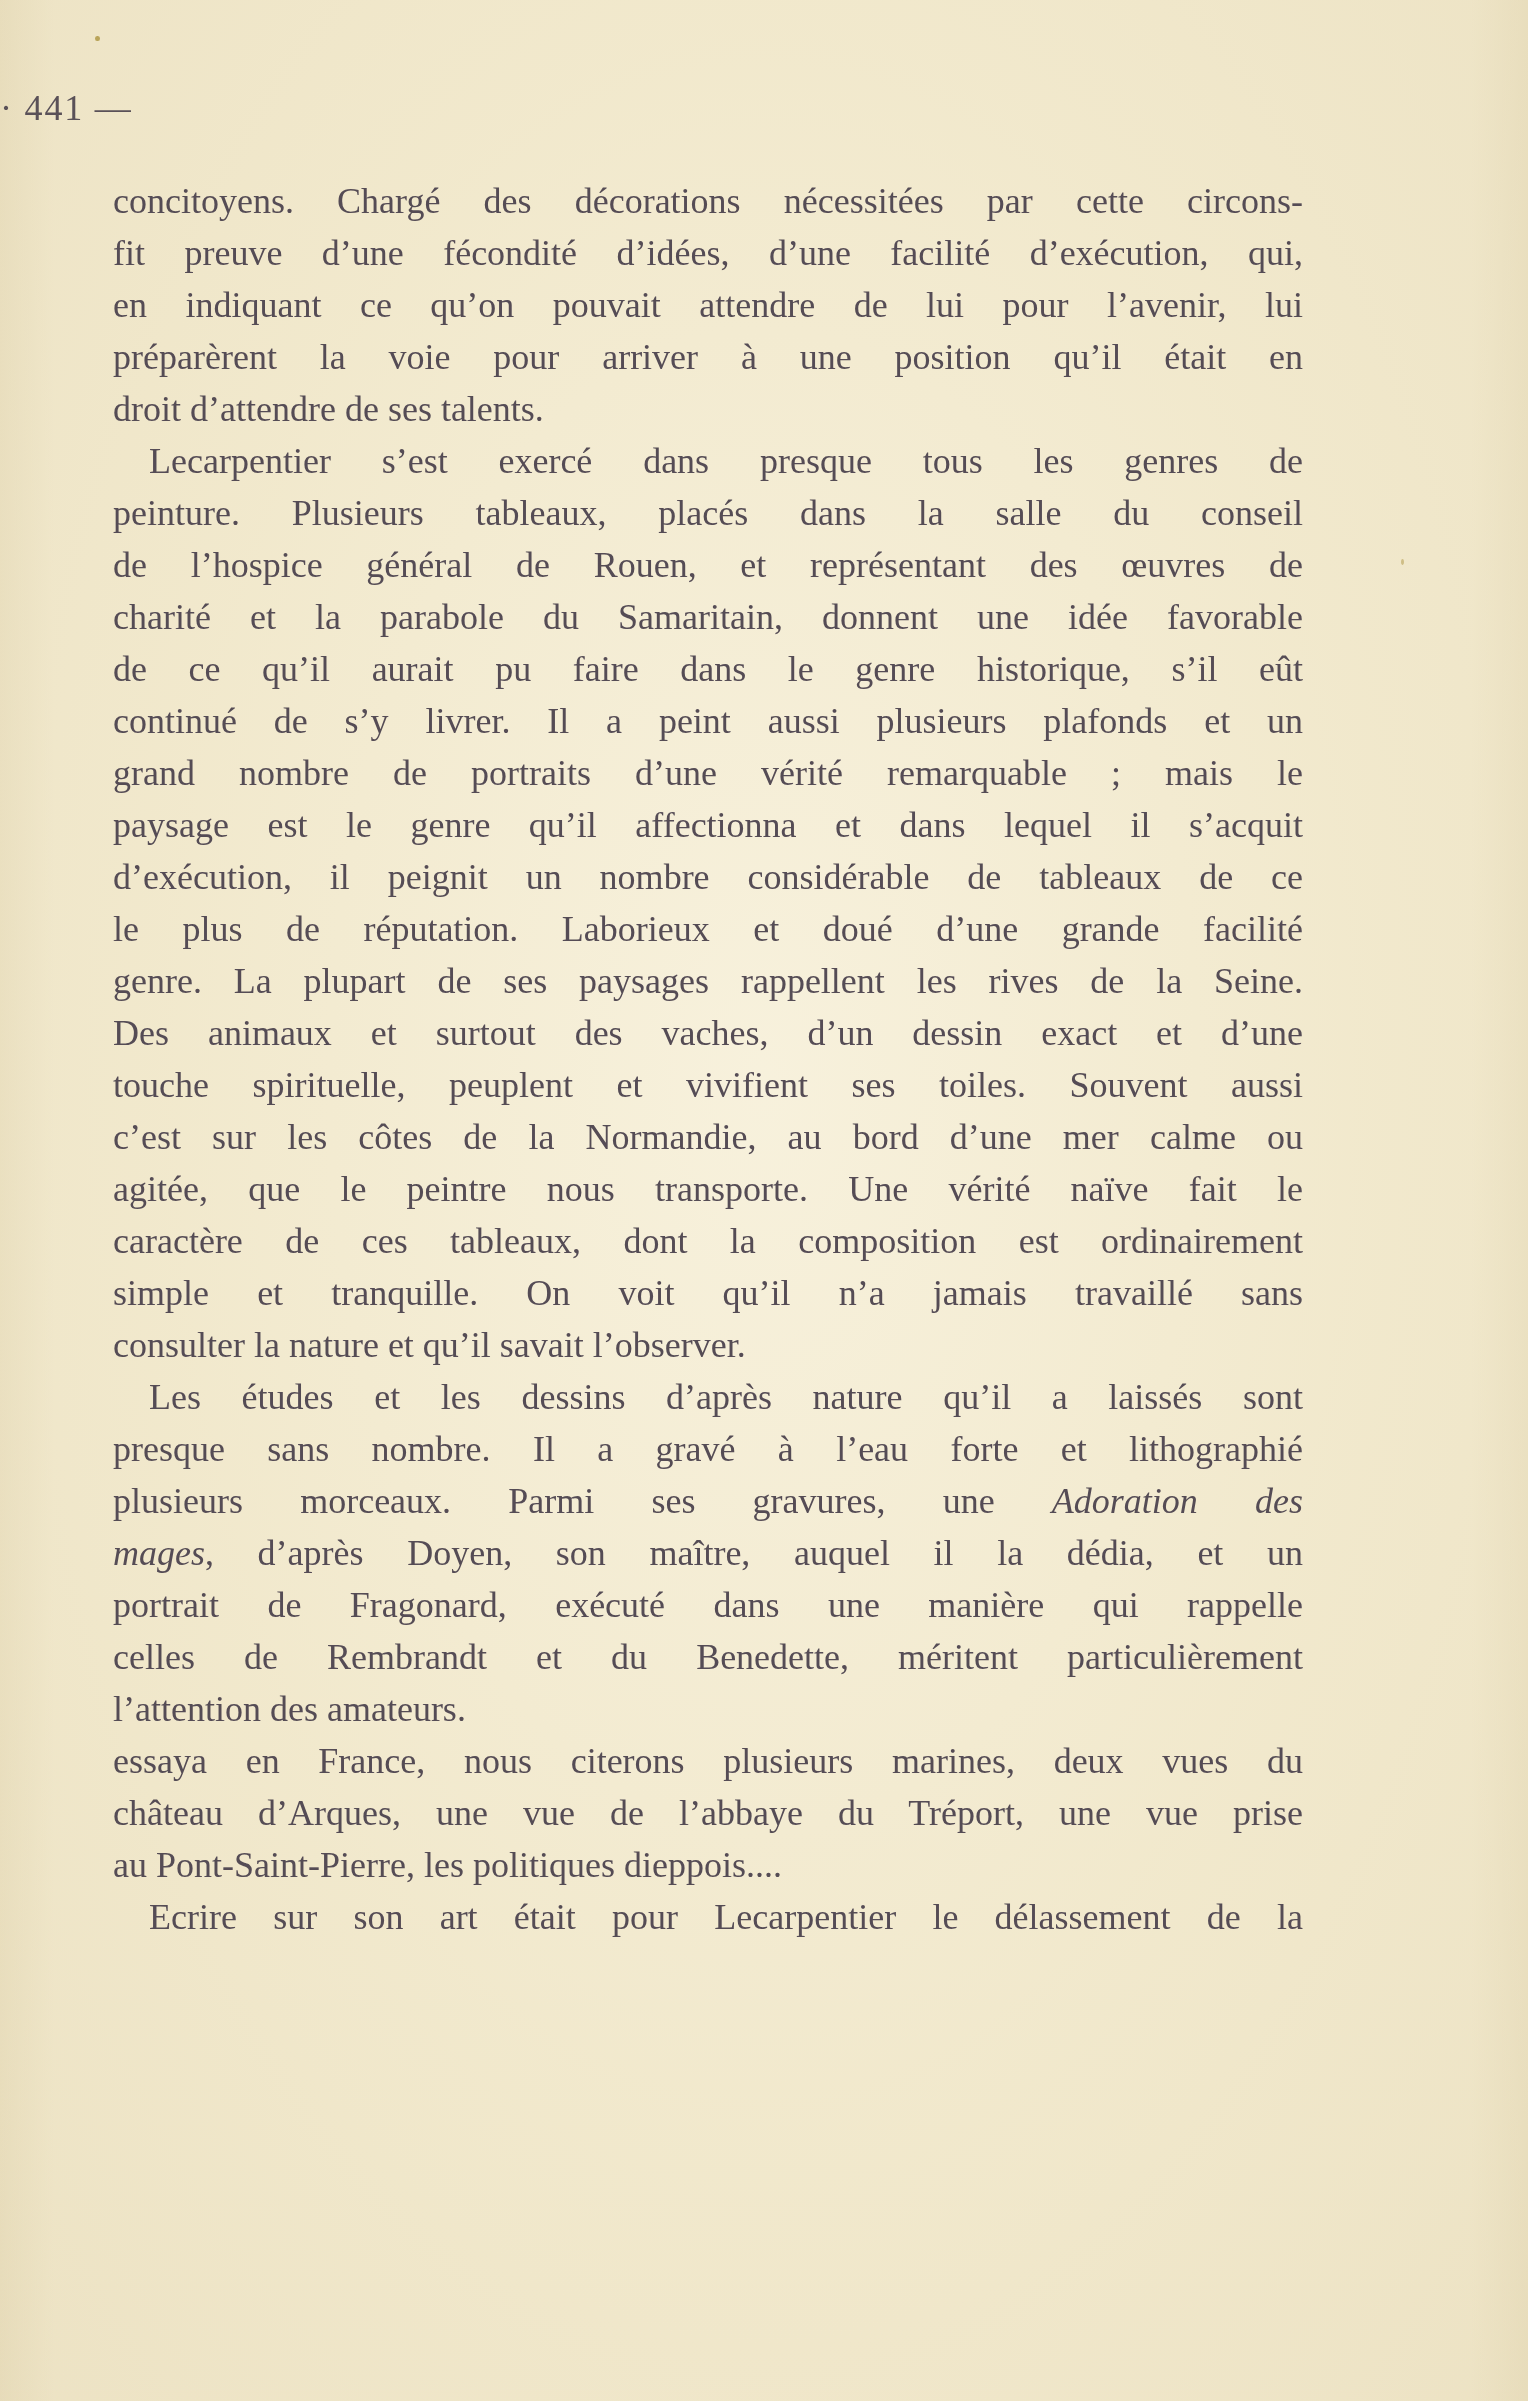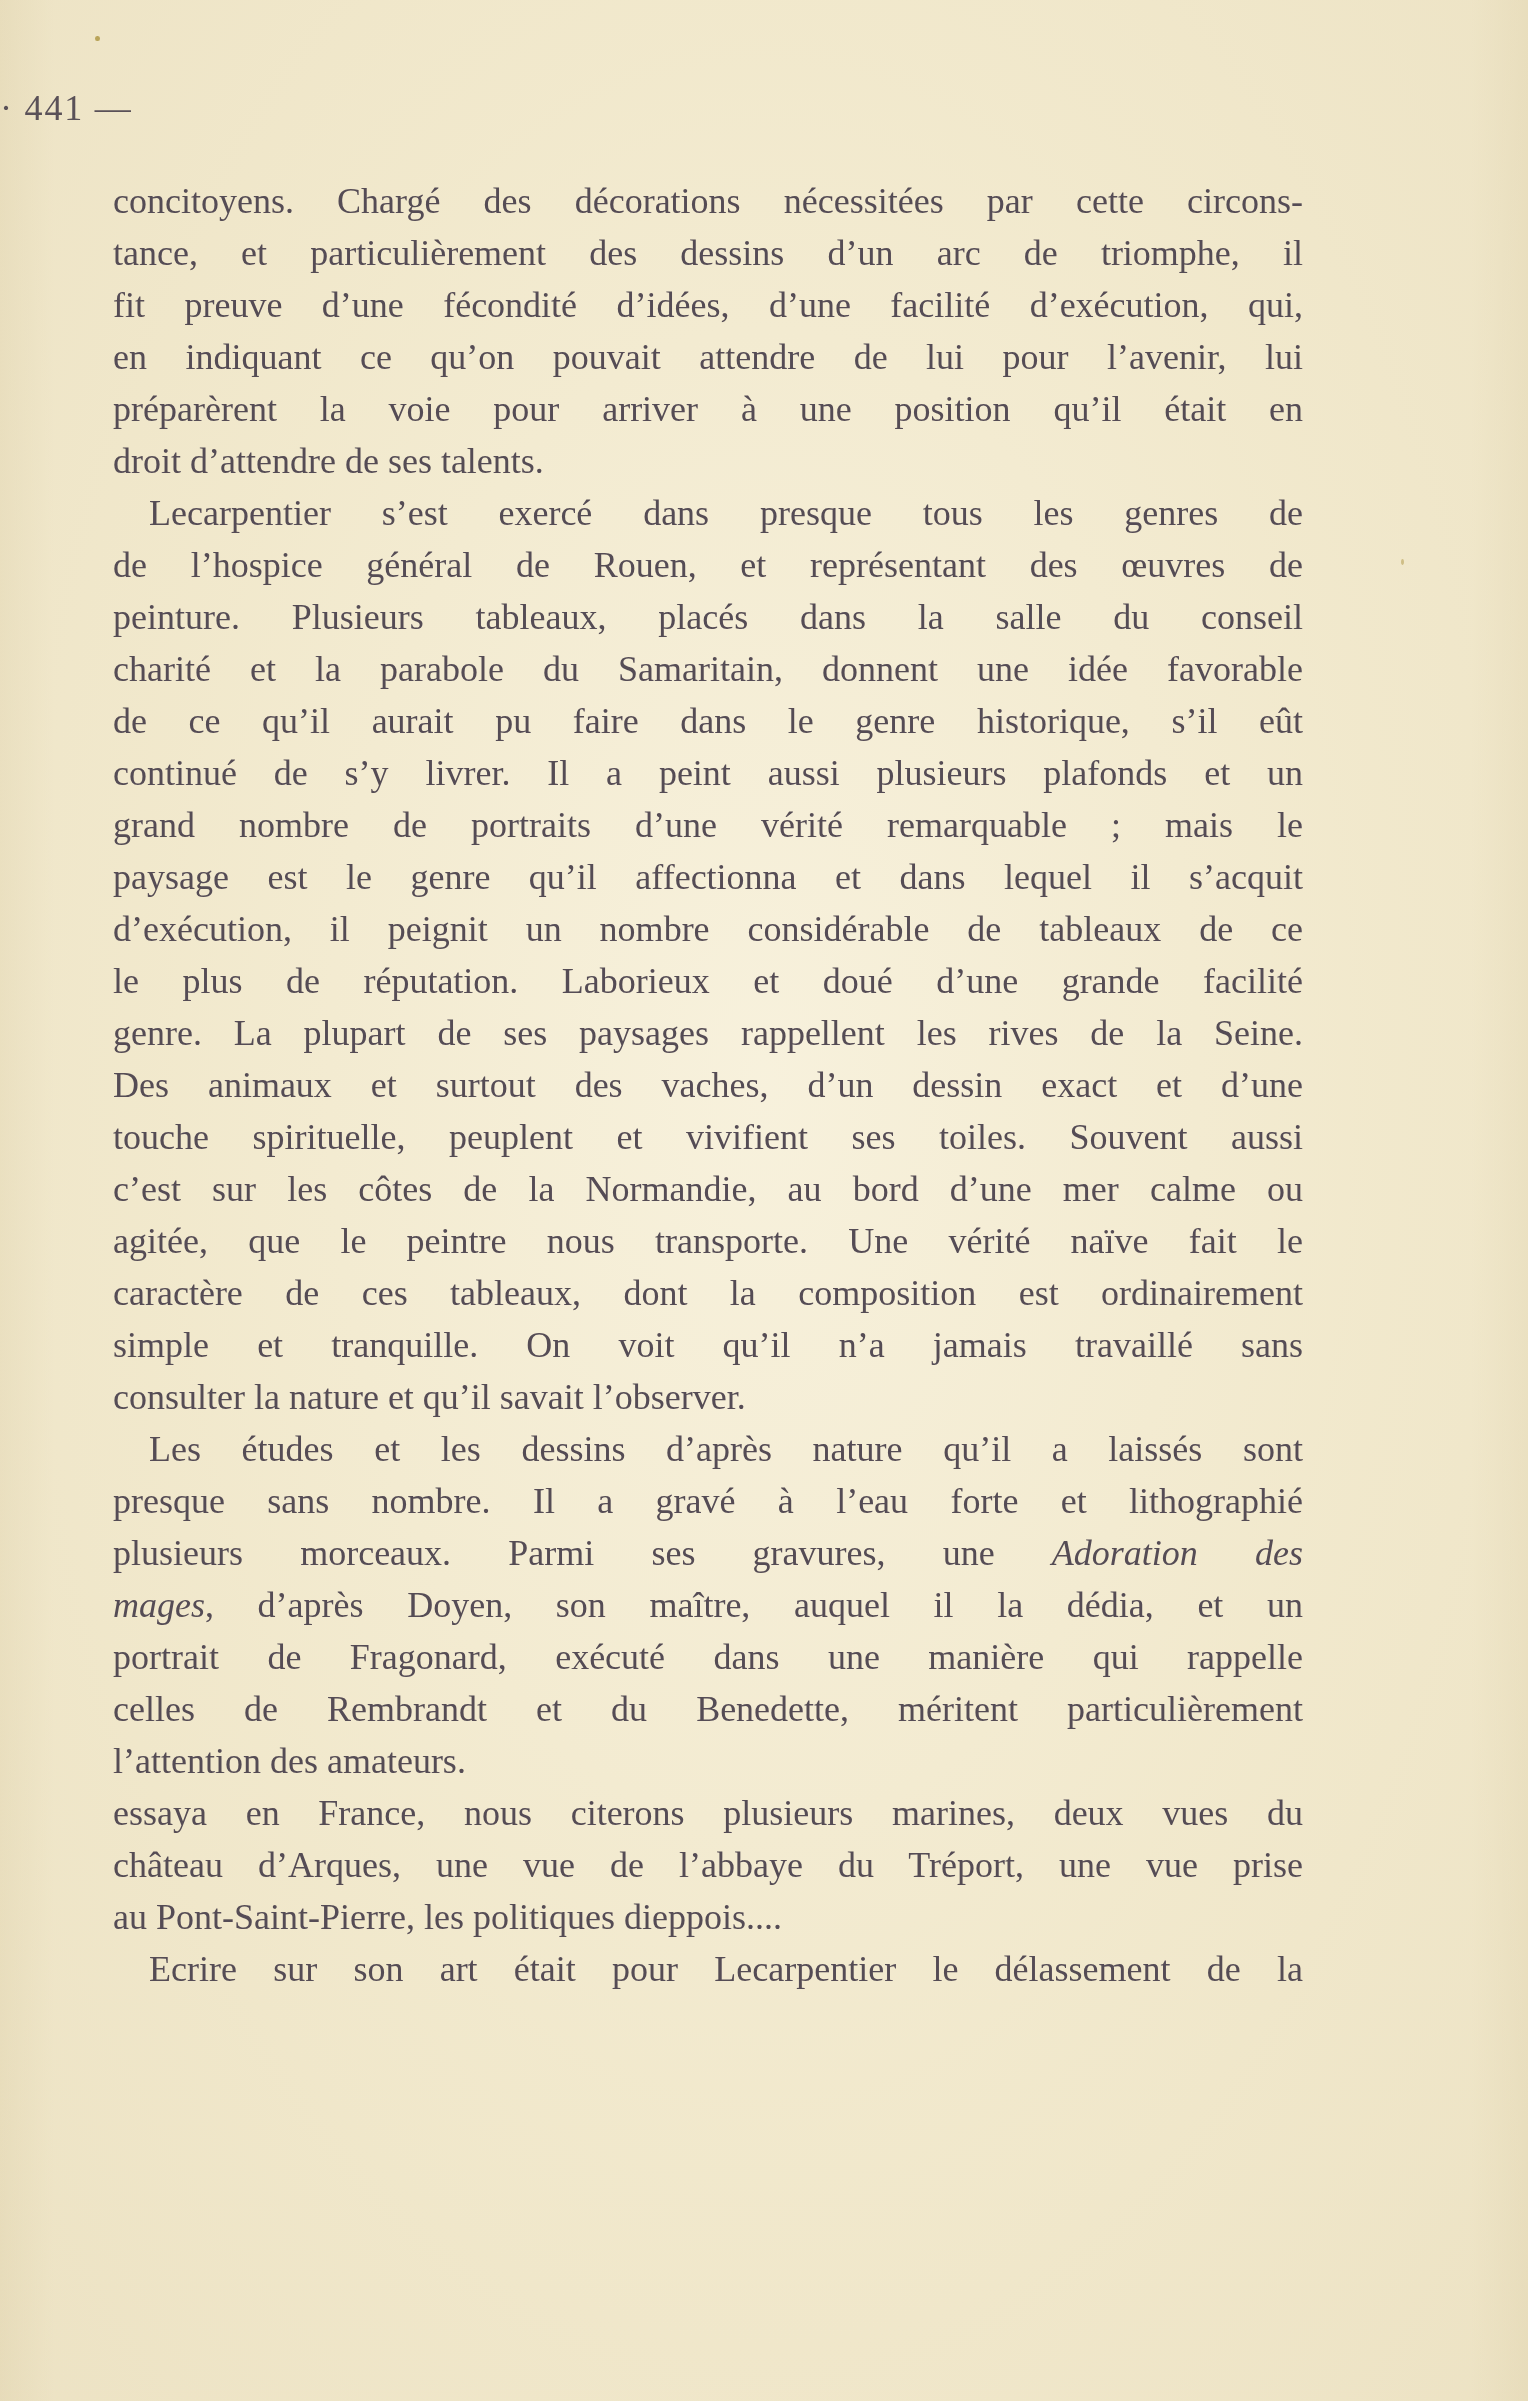--- a/index.html
+++ b/index.html
@@ -70,45 +70,42 @@
   <span>—</span>
 </div>
 
 <div class="text-block">
 
   <div>
     <div class="line">
         <span class="wrap">concitoyens. Chargé des décorations nécessitées par cette circons-</span>
       </div>
     <div class="line">
-        <span class="wrap">tance, et particulièrement des dessins d’un arc de triomphe, il</span>
-      </div>
-    <div class="line">
         <span class="wrap">fit preuve d’une fécondité d’idées, d’une facilité d’exécution, qui,</span>
       </div>
     <div class="line">
         <span class="wrap">en indiquant ce qu’on pouvait attendre de lui pour l’avenir, lui</span>
       </div>
     <div class="line">
         <span class="wrap">préparèrent la voie pour arriver à une position qu’il était en</span>
       </div>
     <div class="line last">
         <span class="wrap">droit d’attendre de ses talents.</span>
       </div>
   </div>
 
   <div>
     <div class="line indent">
         <span class="wrap">Lecarpentier s’est exercé dans presque tous les genres de</span>
       </div>
     <div class="line">
-        <span class="wrap">de l’hospice général de Rouen, et représentant des œuvres de</span>
+        <span class="wrap">peinture. Plusieurs tableaux, placés dans la salle du conseil</span>
       </div>
     <div class="line">
-        <span class="wrap">peinture. Plusieurs tableaux, placés dans la salle du conseil</span>
+        <span class="wrap">de l’hospice général de Rouen, et représentant des œuvres de</span>
       </div>
     <div class="line">
         <span class="wrap">charité et la parabole du Samaritain, donnent une idée favorable</span>
       </div>
     <div class="line">
         <span class="wrap">de ce qu’il aurait pu faire dans le genre historique, s’il eût</span>
       </div>
     <div class="line">
         <span class="wrap">continué de s’y livrer. Il a peint aussi plusieurs plafonds et un</span>
       </div>

